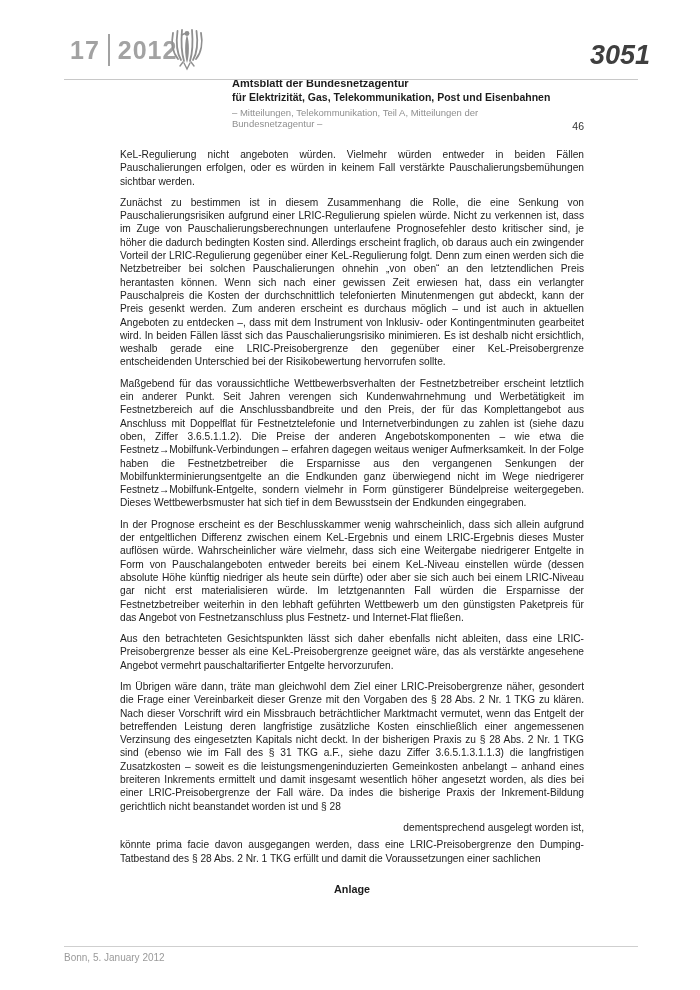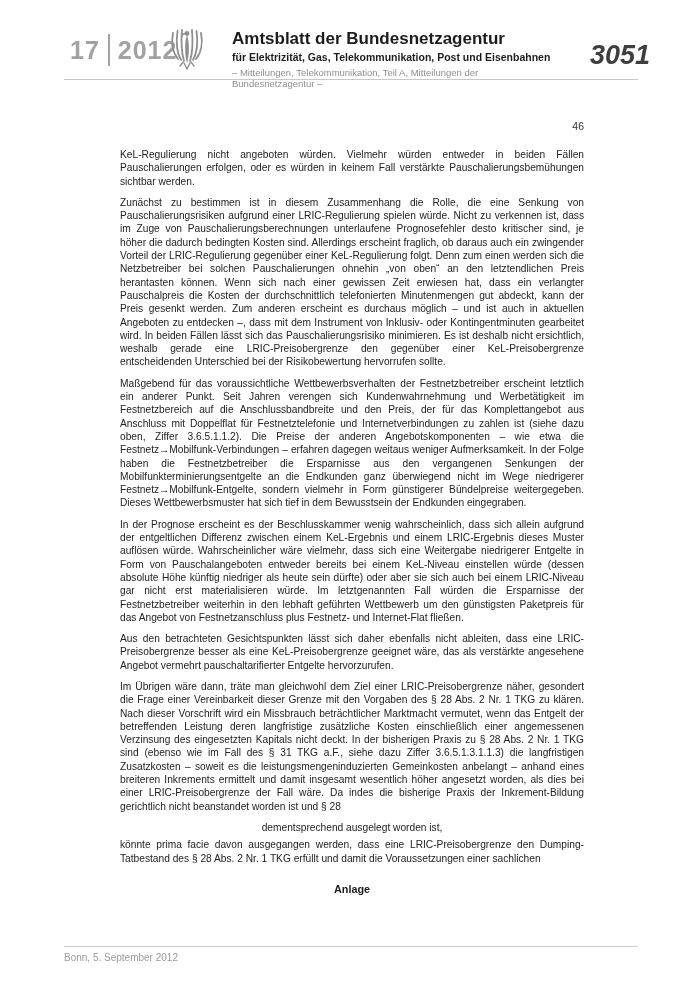--- a/index.html
+++ b/index.html
@@ -44,23 +44,24 @@
     width: 34px;
     height: 46px;
   }
   .header-titles {
     position: absolute;
     left: 232px;
     top: 29px;
     width: 330px;
   }
   .header-title-1 {
-    font-size: 17px;
+    font-size: 11px;
     font-weight: 700;
     color: #1c1c1c;
+    margin-top: 48px;
   }
   .header-title-2 {
     font-size: 10.5px;
     font-weight: 700;
     color: #1c1c1c;
     margin-top: 2px;
   }
   .header-title-3 {
     font-size: 9.5px;
     color: #8f8f8f;
@@ -98,21 +99,21 @@
     color: #333333;
     margin-bottom: 16px;
   }
   .content p {
     font-size: 10.2px;
     line-height: 13.3px;
     text-align: justify;
     margin: 0 0 8px 0;
   }
   .content p.hanging-line {
-    text-align: center;
+    text-align: right;
     margin-bottom: 4px;
   }
   .content p.citation {
     margin-left: 31px;
     text-align: left;
     margin-bottom: 8px;
   }
   .annex-label {
     text-align: center;
     font-size: 10.8px;
@@ -192,16 +193,16 @@
     <p>Im Übrigen wäre dann, träte man gleichwohl dem Ziel einer LRIC-Preisobergrenze näher, gesondert die Frage einer Vereinbarkeit dieser Grenze mit den Vorgaben des § 28 Abs. 2 Nr. 1 TKG zu klären. Nach dieser Vorschrift wird ein Missbrauch beträchtlicher Marktmacht vermutet, wenn das Entgelt der betreffenden Leistung deren langfristige zusätzliche Kosten einschließlich einer angemessenen Verzinsung des eingesetzten Kapitals nicht deckt. In der bisherigen Praxis zu § 28 Abs. 2 Nr. 1 TKG sind (ebenso wie im Fall des § 31 TKG a.F., siehe dazu Ziffer 3.6.5.1.3.1.1.3) die langfristigen Zusatzkosten – soweit es die leistungsmengeninduzierten Gemeinkosten anbelangt – anhand eines breiteren Inkrements ermittelt und damit insgesamt wesentlich höher angesetzt worden, als dies bei einer LRIC-Preisobergrenze der Fall wäre. Da indes die bisherige Praxis der Inkrement-Bildung gerichtlich nicht beanstandet worden ist und § 28</p>
 
     <p class="hanging-line">dementsprechend ausgelegt worden ist,</p>
     <p>könnte prima facie davon ausgegangen werden, dass eine LRIC-Preisobergrenze den Dumping-Tatbestand des § 28 Abs. 2 Nr. 1 TKG erfüllt und damit die Voraussetzungen einer sachlichen</p>
 
     <div class="annex-label">Anlage</div>
   </main>
 
   <footer>
     <div class="footer-rule"></div>
-    <div class="footer-text">Bonn, 5. September 2012</div>
+    <div class="footer-text">Bonn, 5. January 2012</div>
   </footer>
 
 </div>
 
 </body></html>

